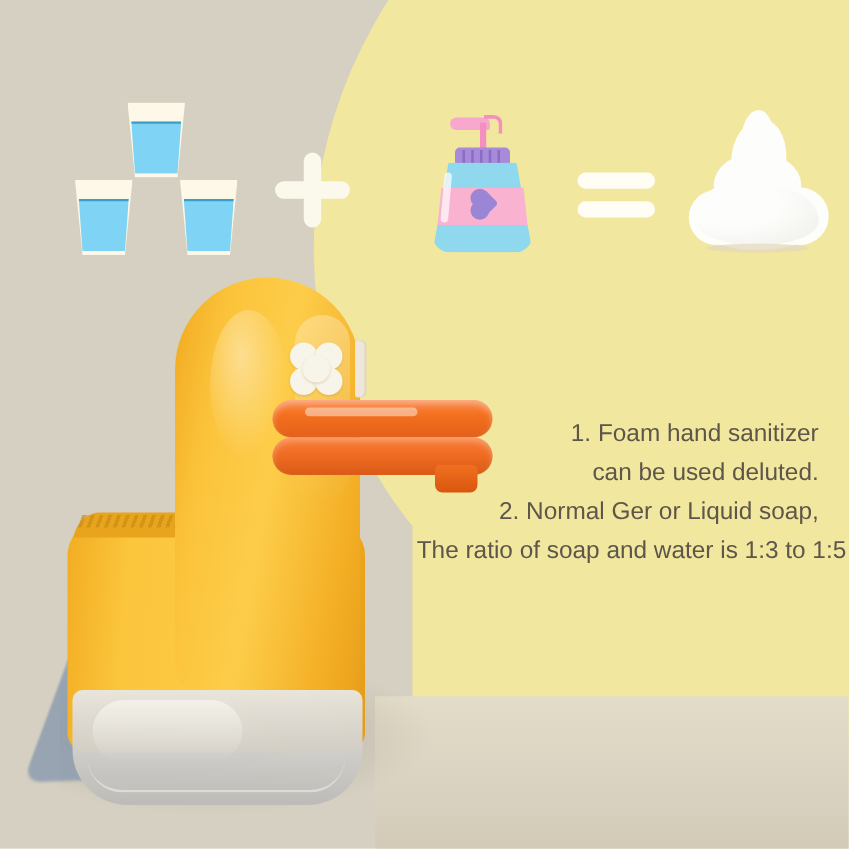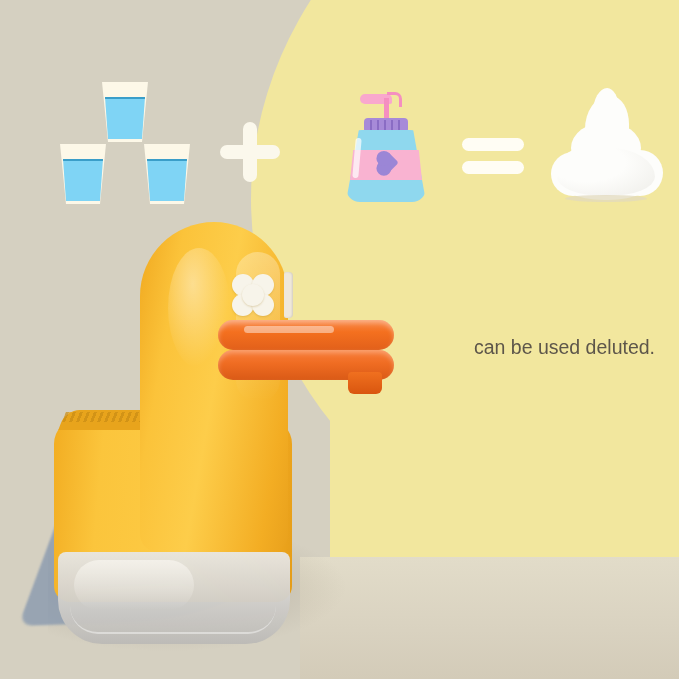--- a/index.html
+++ b/index.html
@@ -339,16 +339,19 @@
     <div class="beak">
       <div class="lip top">
         <div class="gloss"></div>
       </div>
       <div class="lip bot"></div>
       <div class="nozzle"></div>
     </div>
   </div>
 
   <div class="instructions">
+    <span class="ln">1. Foam hand sanitizer</span>
     <span class="ln">can be used deluted.</span>
+    <span class="ln">2. Normal Ger or Liquid soap,</span>
+    <span class="ln wide">The ratio of soap and water is 1:3 to 1:5</span>
   </div>
 
 </div>
 
 </body></html>

